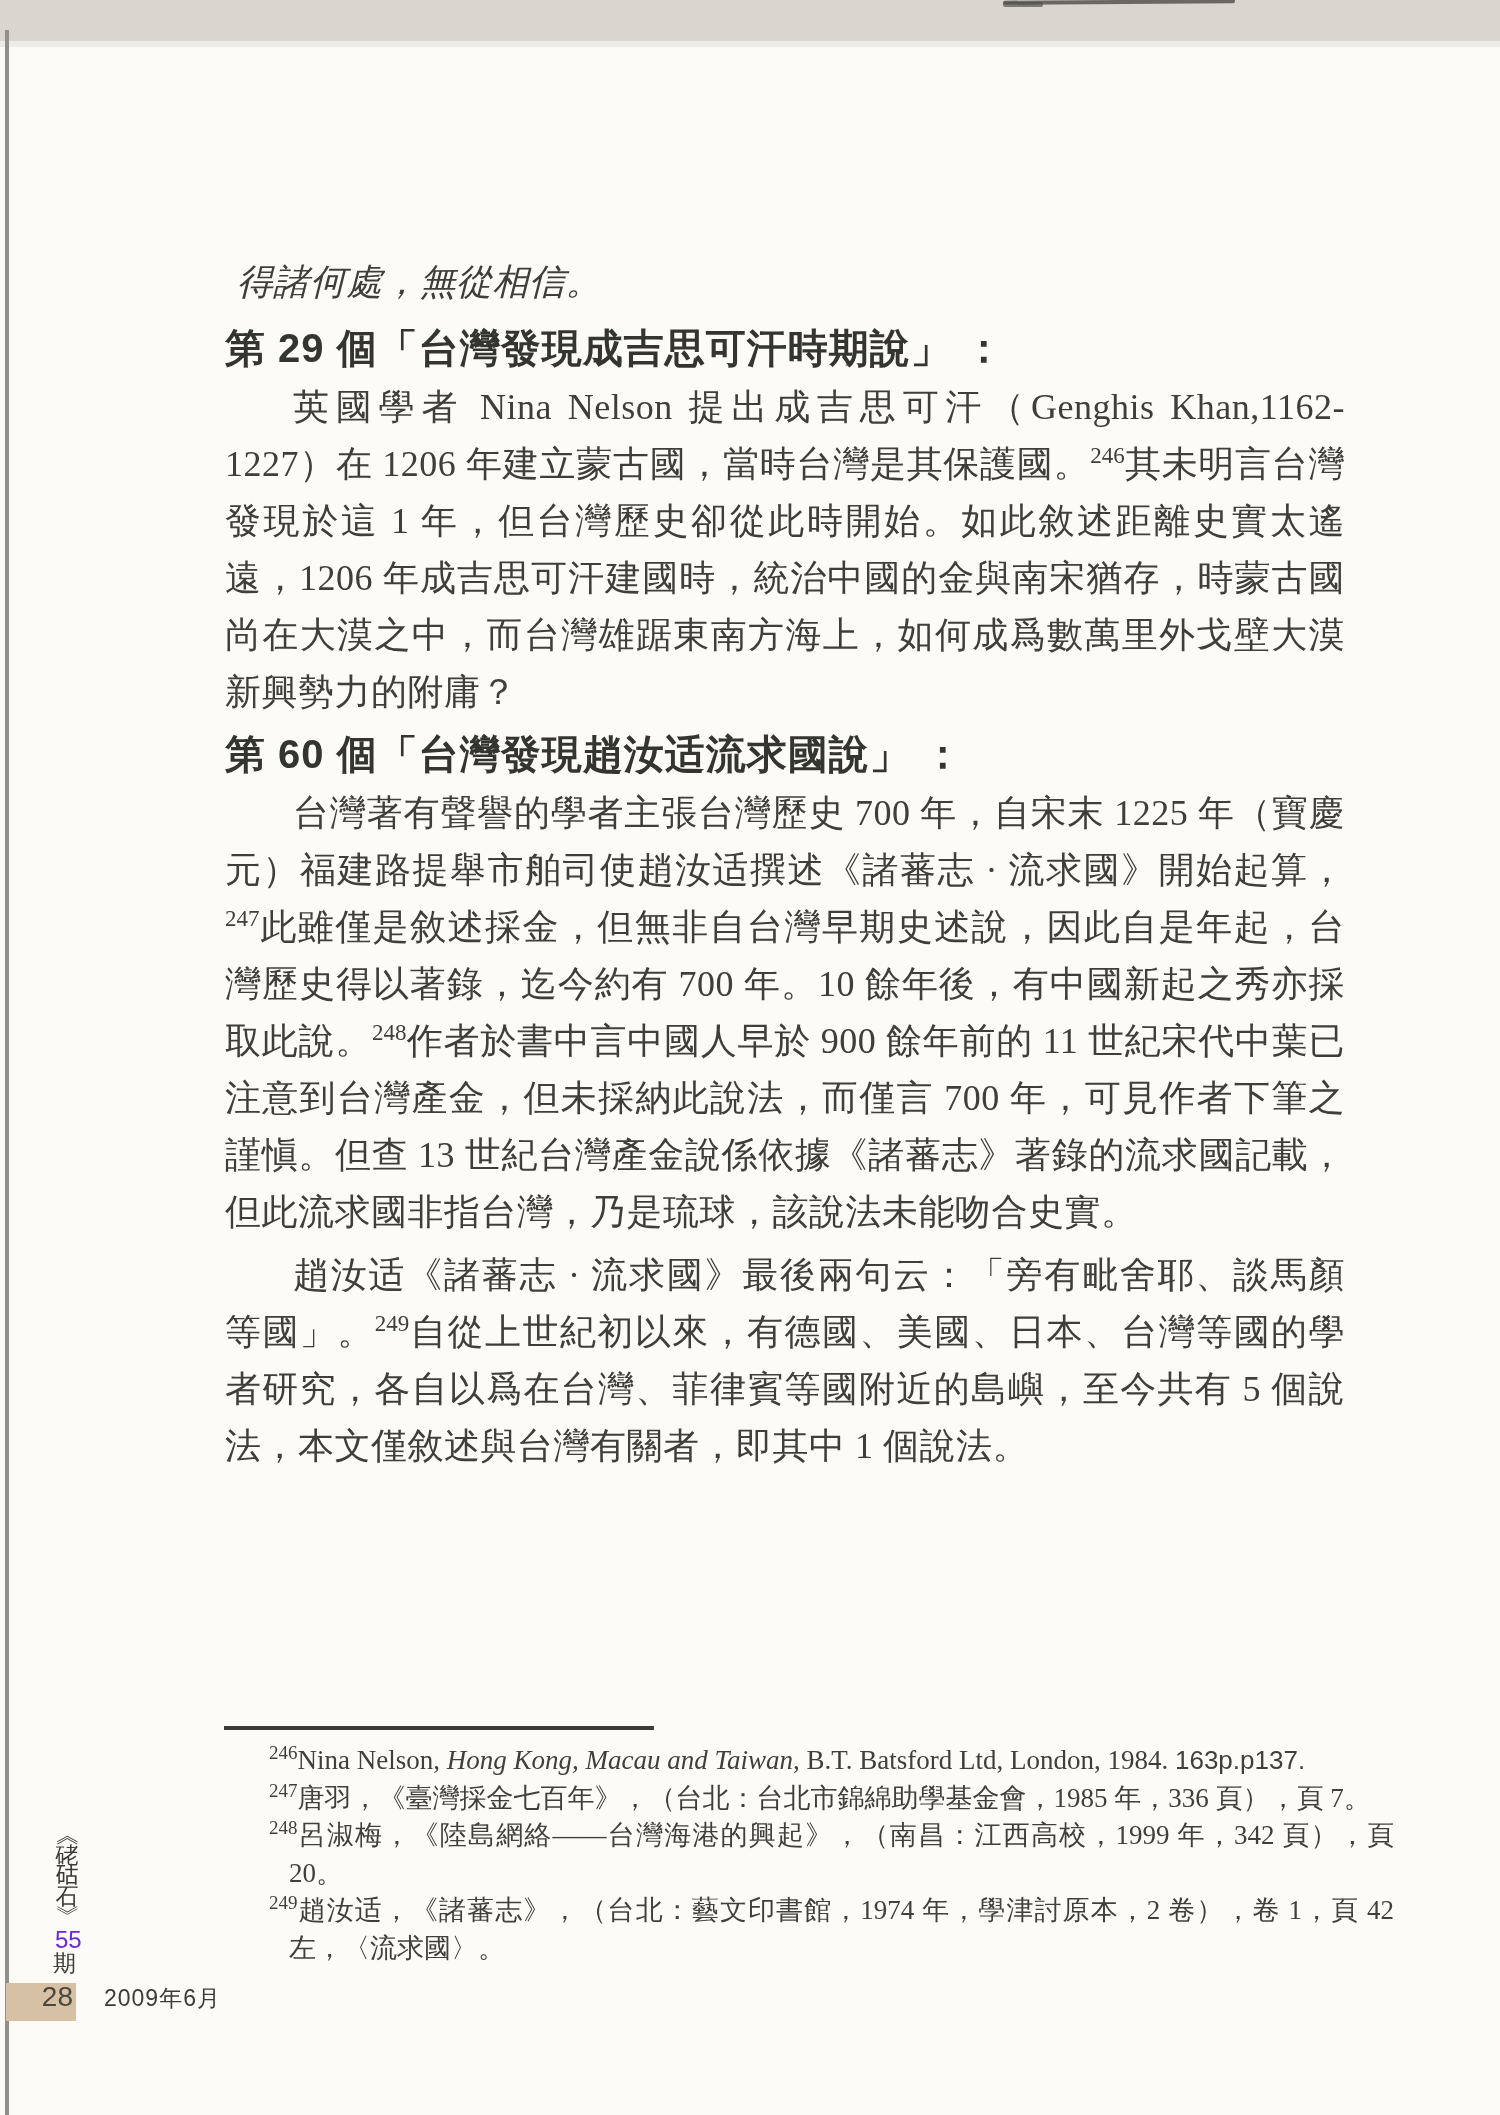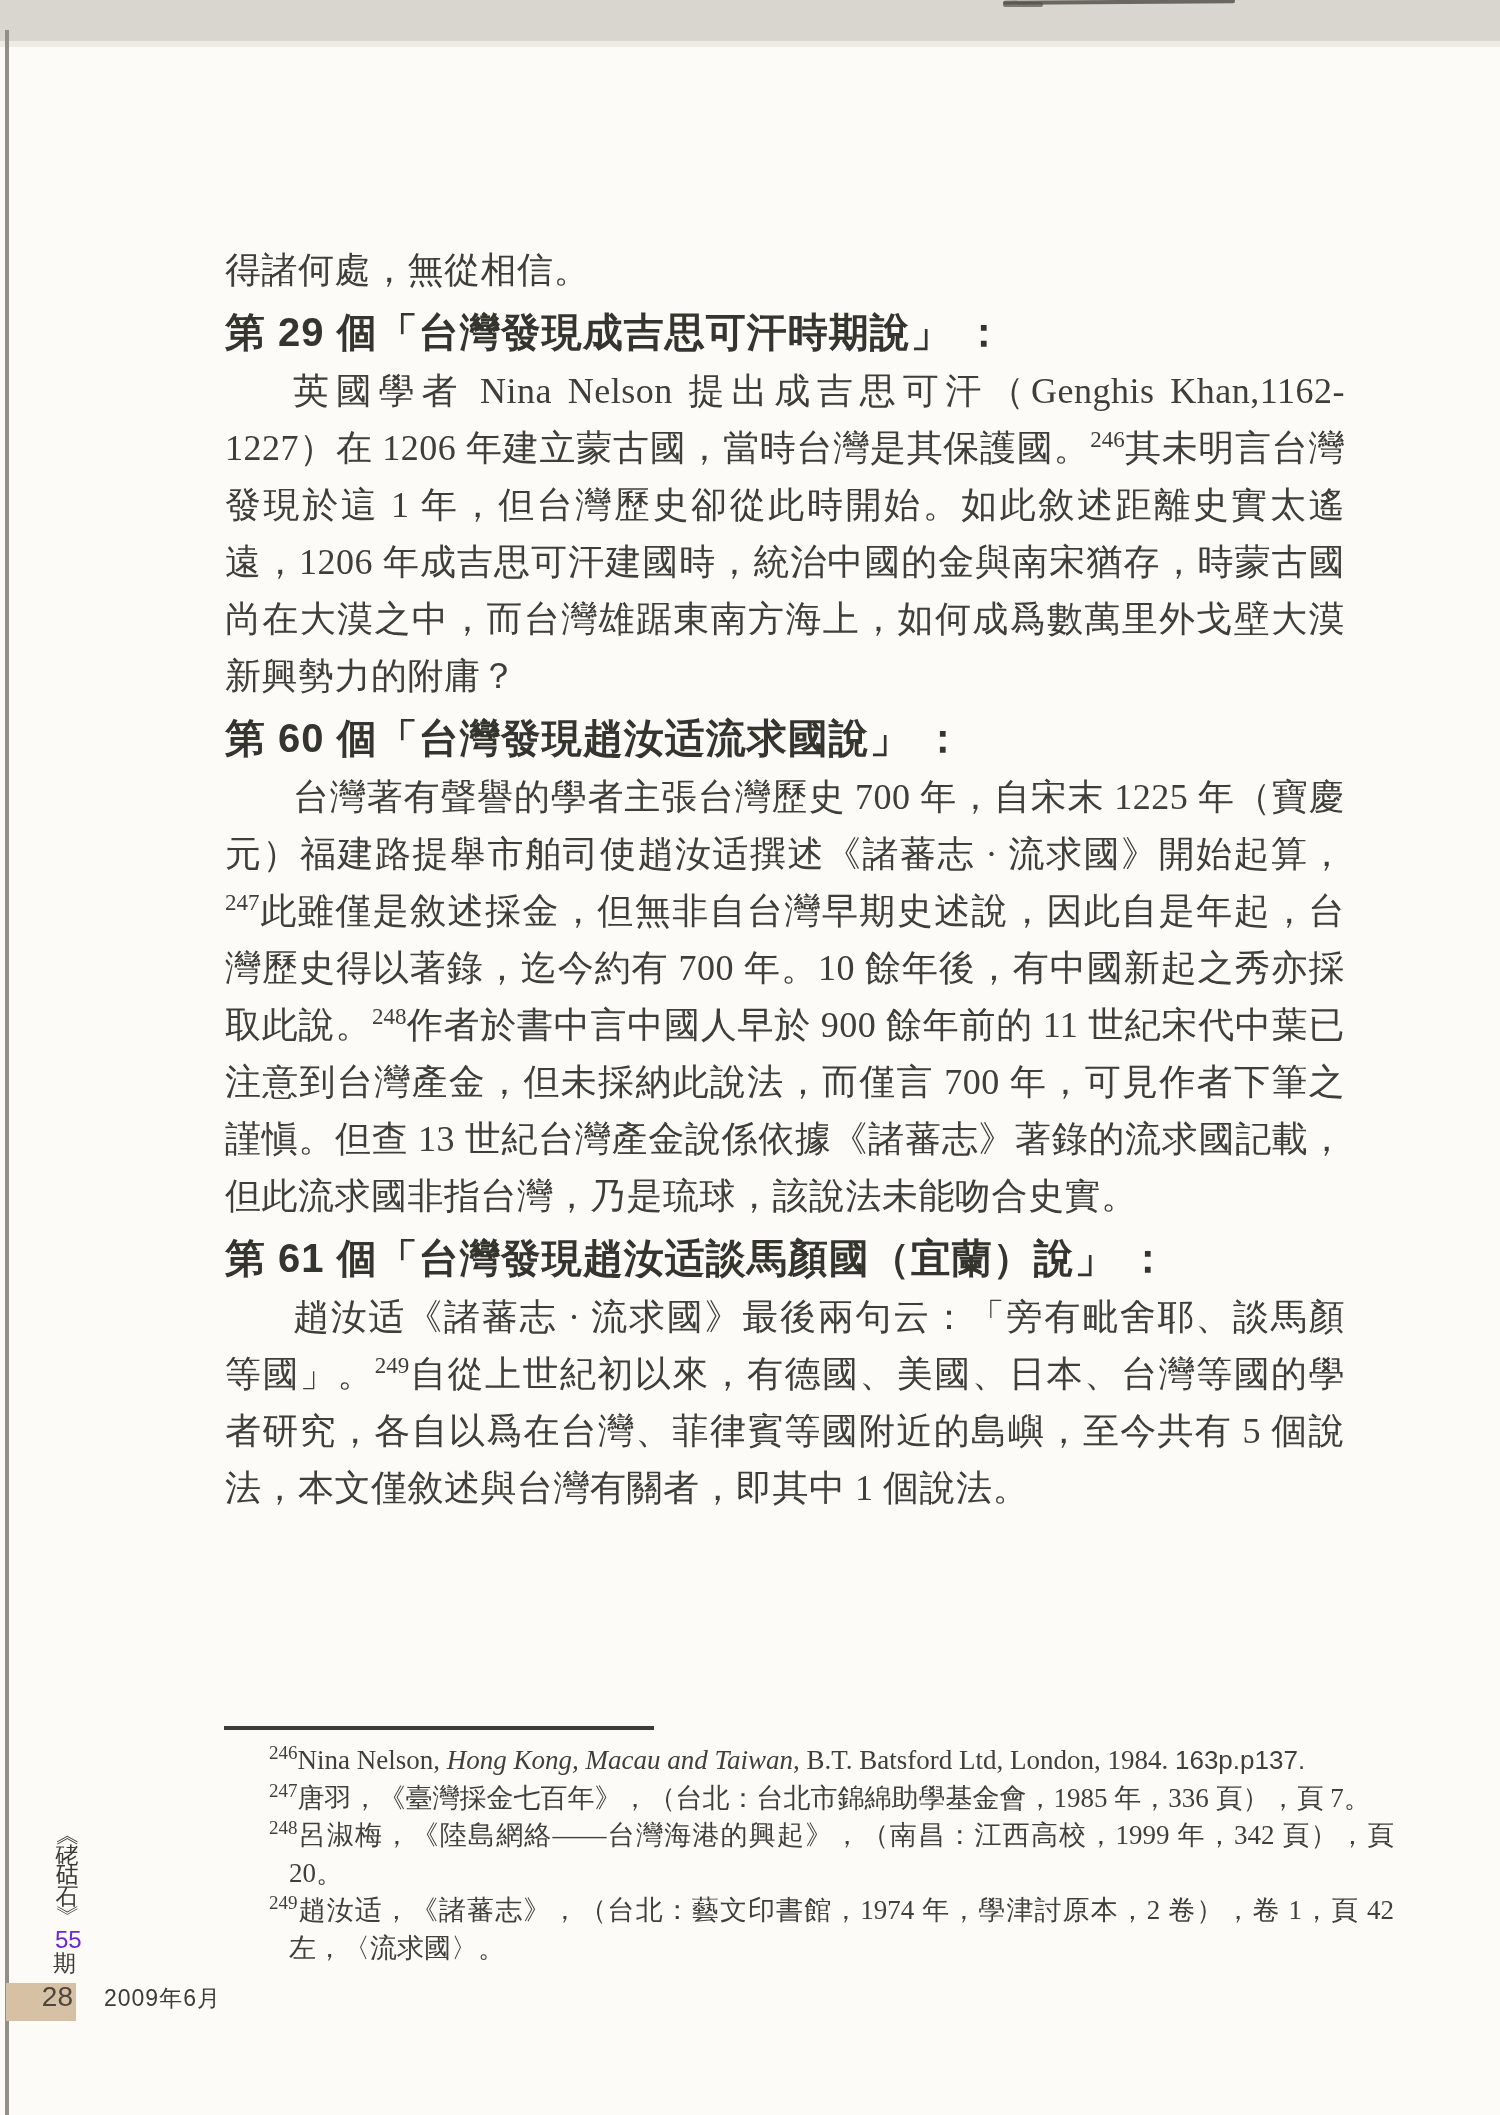--- a/index.html
+++ b/index.html
@@ -14,21 +14,21 @@
   .top-strip-fade{position:absolute;left:0;top:41px;width:1500px;height:6px;background:#ecebe4;}
   .top-smudge{position:absolute;left:1003px;top:0;width:232px;height:4px;background:#55544d;border-radius:2px;transform:rotate(-0.35deg);opacity:.85;}
   .top-smudge2{position:absolute;left:1003px;top:2px;width:40px;height:5px;background:#55544d;border-radius:2px;opacity:.7;}
   .edge-line{position:absolute;left:5px;top:30px;width:4px;height:2085px;background:#918f87;}
   
   .content{
     position:absolute;left:225px;top:242px;width:1120px;
     font-size:36px;line-height:57px;letter-spacing:.5px;
     text-align:justify;text-justify:inter-ideograph;
   }
-  .lead{margin:0;}
+  .lead{margin:12px;font-style:italic;}
   .section-heading{
     font-family:"Liberation Sans","DejaVu Sans",sans-serif;
     font-weight:bold;font-size:40px;line-height:50px;color:#35352f;
     letter-spacing:1px;margin:8px 0 0 0;text-align:left;
   }
   .body-paragraph{margin:6px 0 0 0;}
   .body-paragraph.indent{text-indent:68px;}
   .body-paragraph sup,.lead sup{
     font-size:23px;line-height:0;vertical-align:super;letter-spacing:0;
   }
@@ -89,21 +89,20 @@
   <div>
       <div>
         <div class="section-heading">第 29 個「台灣發現成吉思可汗時期說」 ：</div>
         <p class="body-paragraph indent"><span>英國學者 Nina Nelson 提出成吉思可汗（Genghis Khan,1162-1227）在 1206 年建立蒙古國，當時台灣是其保護國。</span><sup>246</sup><span>其未明言台灣發現於這 1 年，但台灣歷史卻從此時開始。如此敘述距離史實太遙遠，1206 年成吉思可汗建國時，統治中國的金與南宋猶存，時蒙古國尚在大漠之中，而台灣雄踞東南方海上，如何成爲數萬里外戈壁大漠新興勢力的附庸？</span></p>
       </div>
       <div>
         <div class="section-heading">第 60 個「台灣發現趙汝适流求國說」 ：</div>
         <p class="body-paragraph indent"><span>台灣著有聲譽的學者主張台灣歷史 700 年，自宋末 1225 年（寶慶元）福建路提舉市舶司使趙汝适撰述《諸蕃志 · 流求國》開始起算，</span><sup>247</sup><span>此雖僅是敘述採金，但無非自台灣早期史述說，因此自是年起，台灣歷史得以著錄，迄今約有 700 年。10 餘年後，有中國新起之秀亦採取此說。</span><sup>248</sup><span>作者於書中言中國人早於 900 餘年前的 11 世紀宋代中葉已注意到台灣產金，但未採納此說法，而僅言 700 年，可見作者下筆之謹愼。但查 13 世紀台灣產金說係依據《諸蕃志》著錄的流求國記載，但此流求國非指台灣，乃是琉球，該說法未能吻合史實。</span></p>
       </div>
       <div>
-        <div class="section-heading">第 61 個「台灣發現趙汝适談馬顏國（宜蘭）說」 ：</div>
         <p class="body-paragraph indent"><span>趙汝适《諸蕃志 · 流求國》最後兩句云：「旁有毗舍耶、談馬顏等國」。</span><sup>249</sup><span>自從上世紀初以來，有德國、美國、日本、台灣等國的學者研究，各自以爲在台灣、菲律賓等國附近的島嶼，至今共有 5 個說法，本文僅敘述與台灣有關者，即其中 1 個說法。</span></p>
       </div>
     </div>
 </div>
 
 <div class="footnote-rule"></div>
 <div class="footnotes">
     <div class="footnote"><sup>246</sup><span>Nina Nelson, </span><span class="fn-italic">Hong Kong, Macau and Taiwan</span><span>, B.T. Batsford Ltd, London, 1984. </span><span class="fn-alt">163p.p137.</span></div>
     <div class="footnote"><sup>247</sup><span>唐羽，《臺灣採金七百年》，（台北：台北市錦綿助學基金會，1985 年，336 頁），頁 7。</span></div>
     <div class="footnote"><sup>248</sup><span>呂淑梅，《陸島網絡——台灣海港的興起》，（南昌：江西高校，1999 年，342 頁），頁 20。</span></div>

